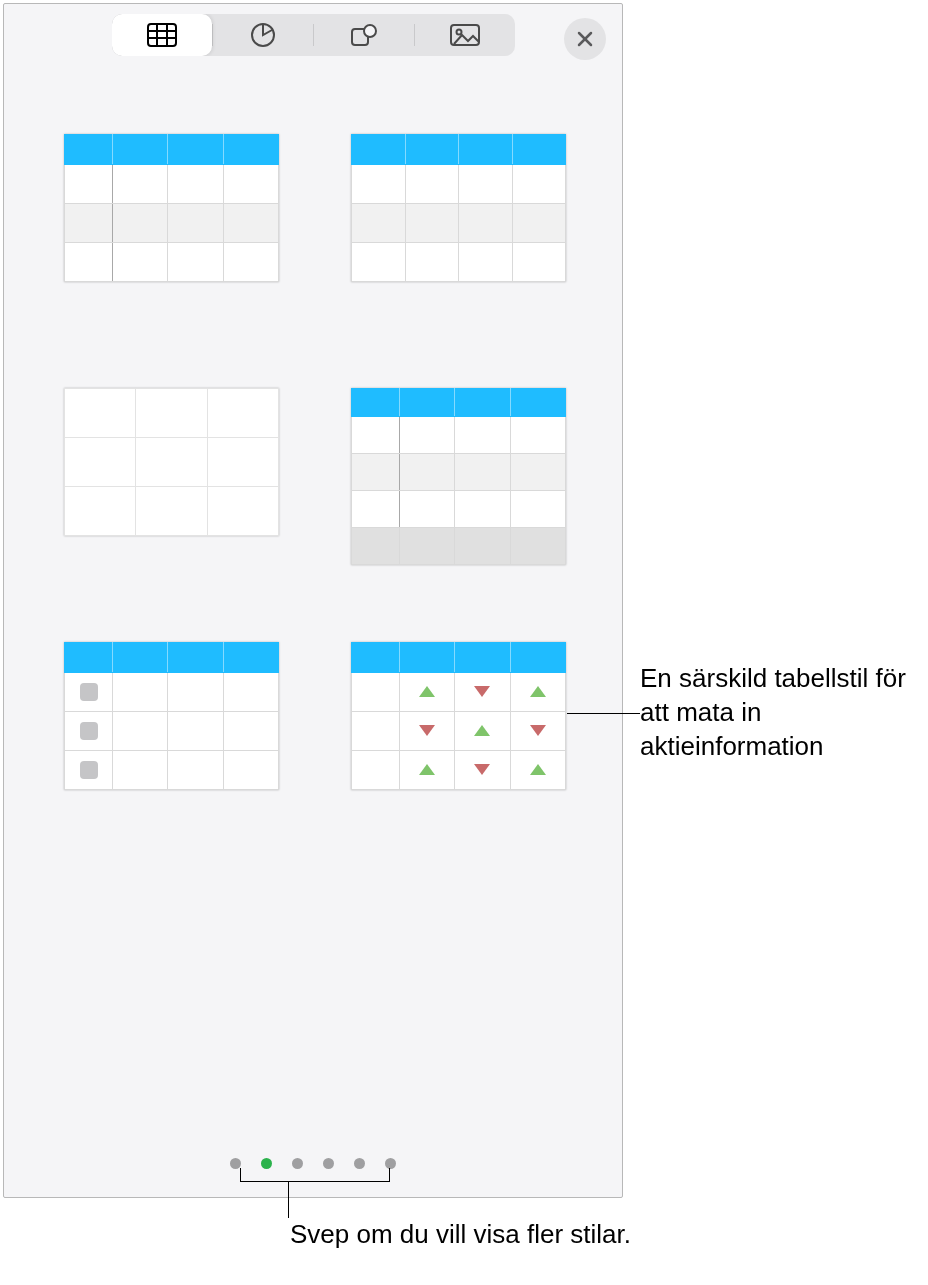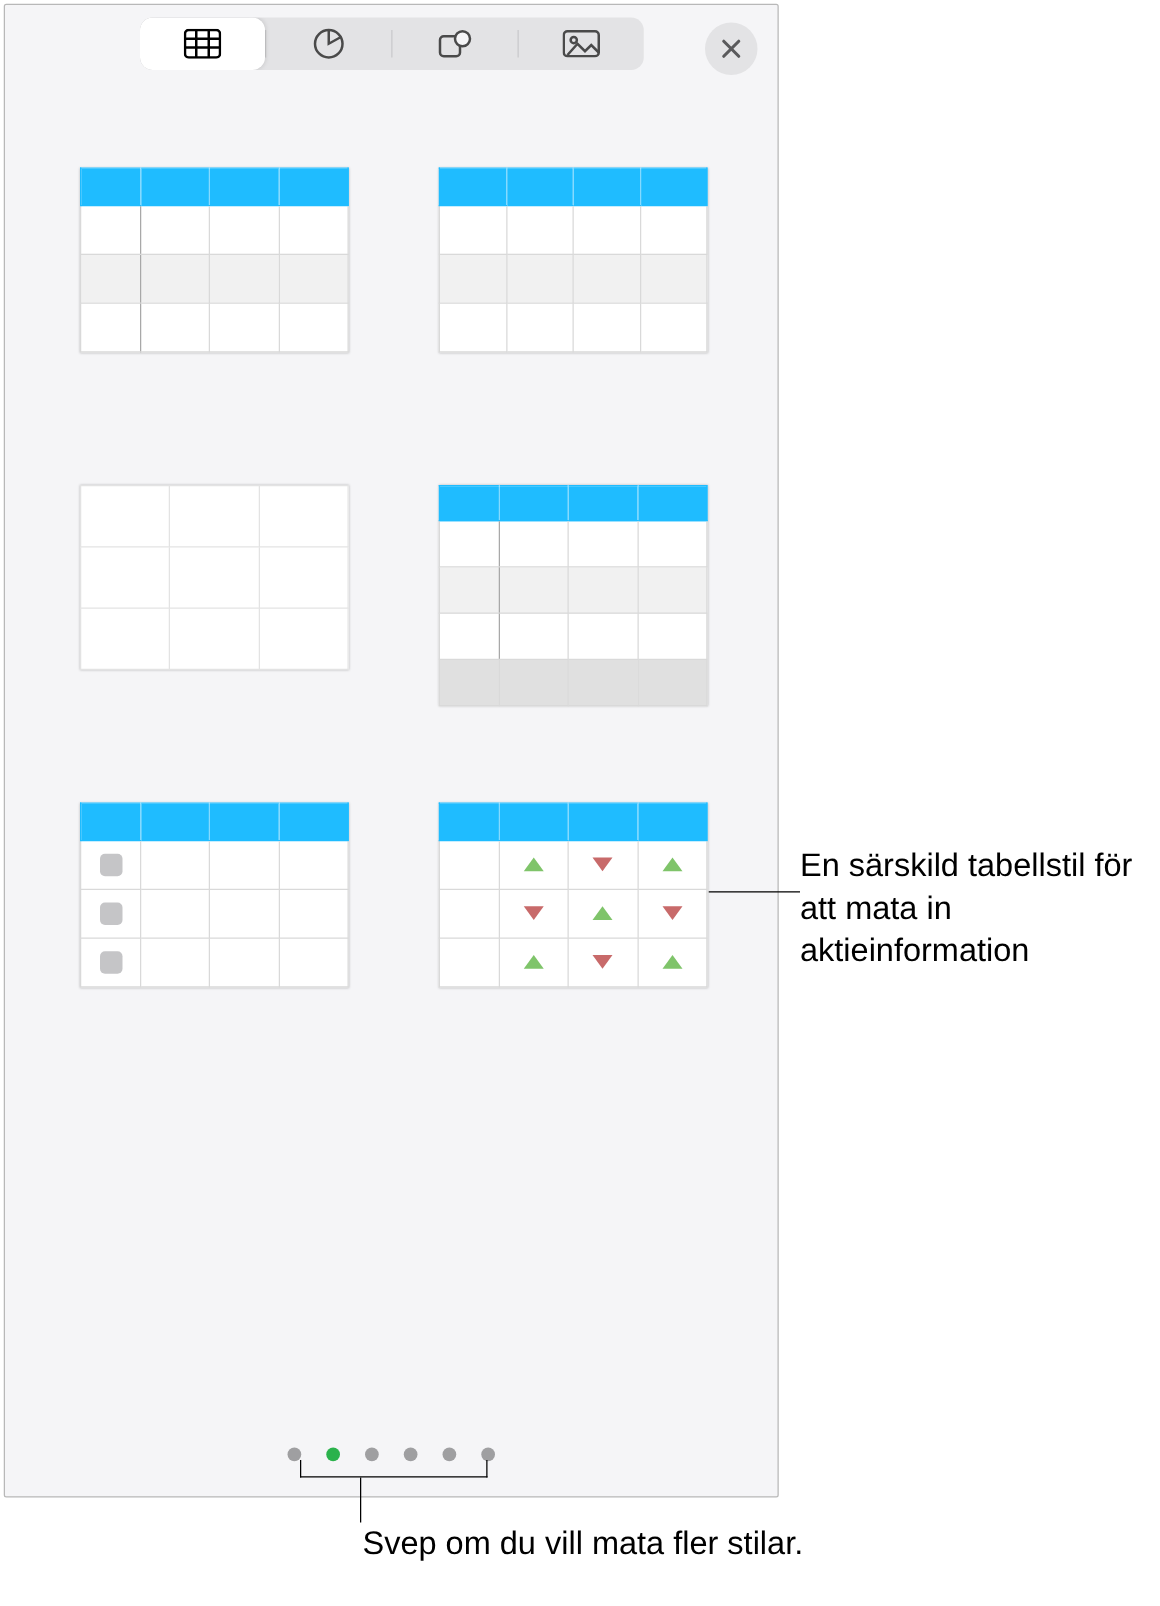--- a/index.html
+++ b/index.html
@@ -134,21 +134,21 @@
   .dot {
     width: 11px; height: 11px;
     border-radius: 50%;
     background: #9f9fa1;
   }
   .dot.active { background: #2bb24c; }
   
   .callout1 {
     position: absolute;
     left: 640px;
-    top: 676px;
+    top: 662px;
     font-size: 26px;
     line-height: 1.3;
     color: #000;
   }
   .lead1 {
     position: absolute;
     left: 567px;
     top: 713px;
     width: 73px;
     height: 1px;
@@ -458,13 +458,13 @@
     <div class="dot"></div>
   </div>
 
 </div>
 
 <div class="lead1"></div>
 <div class="callout1">En särskild tabellstil för att mata in aktieinformation</div>
 
 <div class="bracket"></div>
 <div class="bracket-stem"></div>
-<div class="callout2">Svep om du vill mata fler stilar.</div>
+<div class="callout2">Svep om du vill visa fler stilar.</div>
 
 </body></html>

